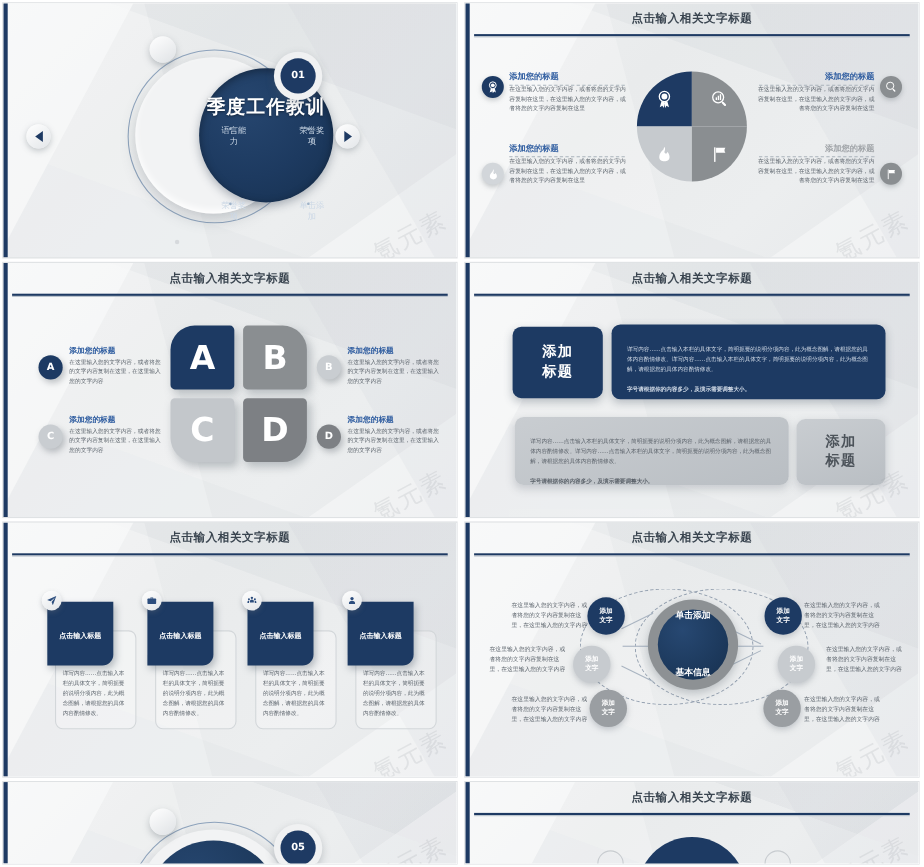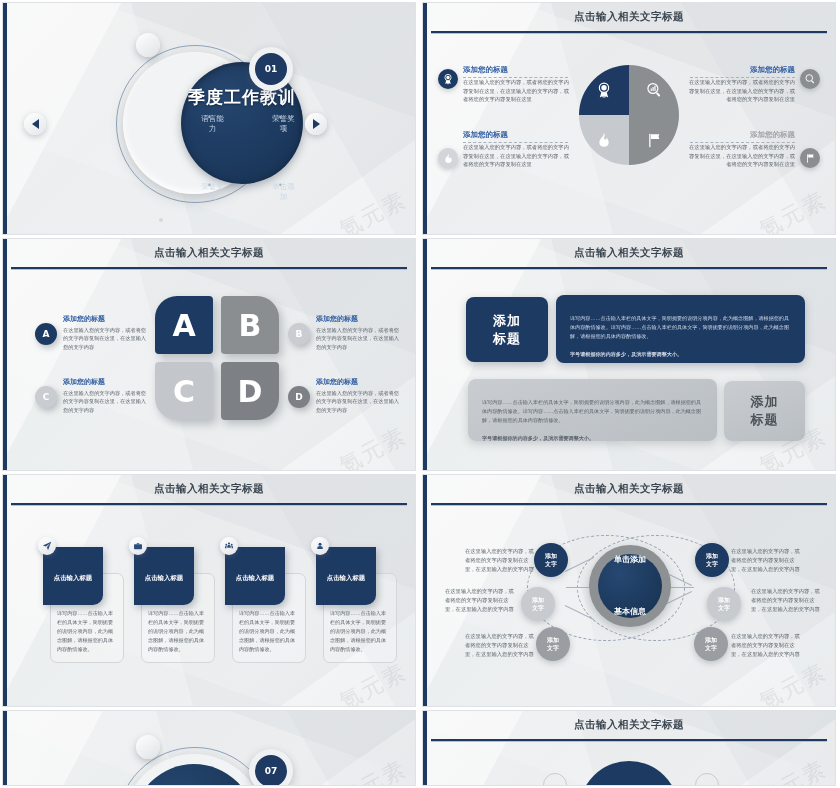--- a/index.html
+++ b/index.html
@@ -484,21 +484,21 @@
 
   <div class="slide partial">
     <div class="poly"></div>
     <div class="poly2"></div>
     <div class="edgeL"></div>
     <div class="pc-ringout"></div>
     <div class="pc-ringwhite"></div>
     <div class="pc-bub"></div>
     <div class="pc-disc"></div>
     <div class="pc-badge">
-      <i>07</i>
+      <i>05</i>
     </div>
     <div class="wm" style="bottom:-14px;">氪元素</div>
   </div>
 
   <div class="slide partial">
     <div class="poly"></div>
     <div class="poly2"></div>
     <div class="edgeL"></div>
     <div class="hdr">
       <div class="t">点击输入相关文字标题</div>

